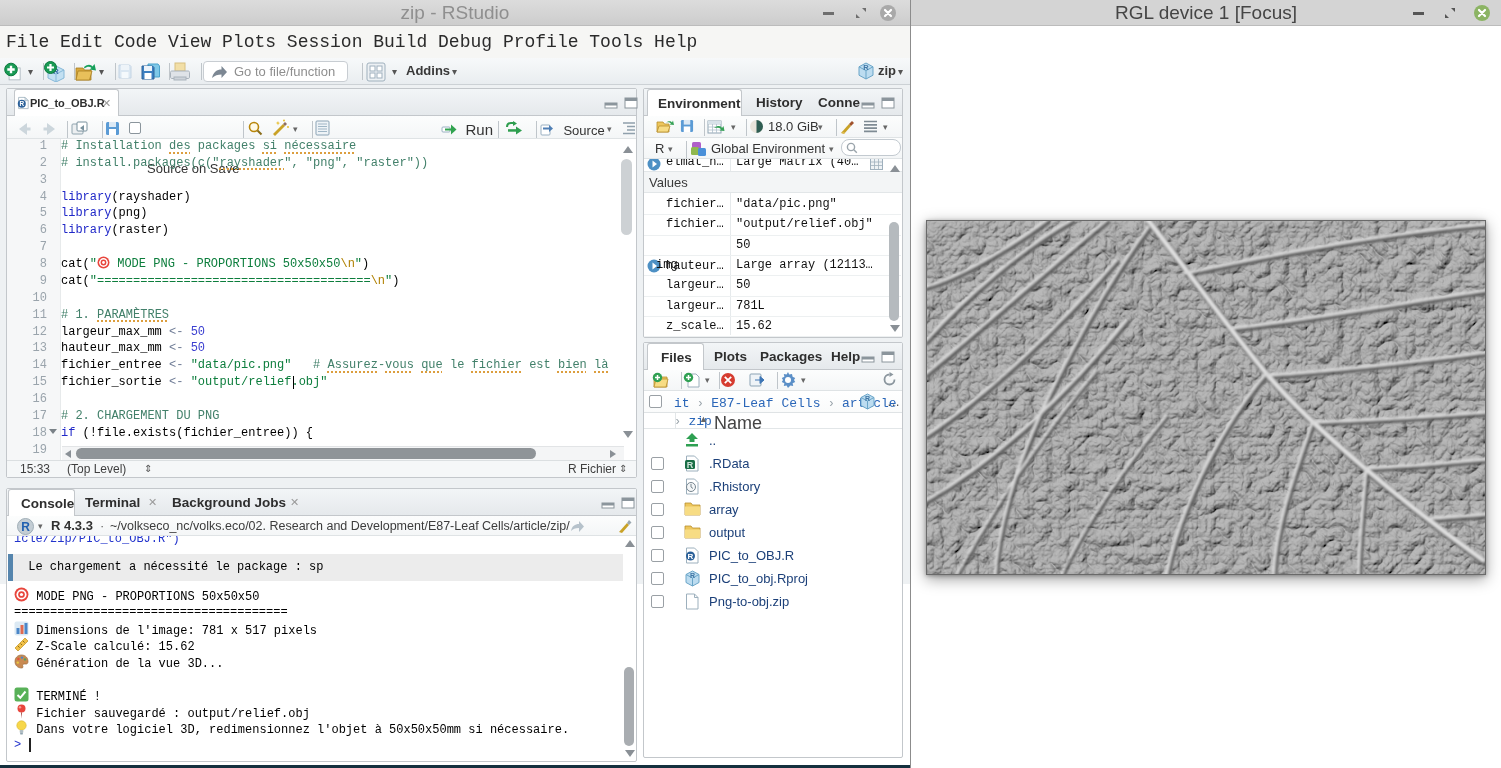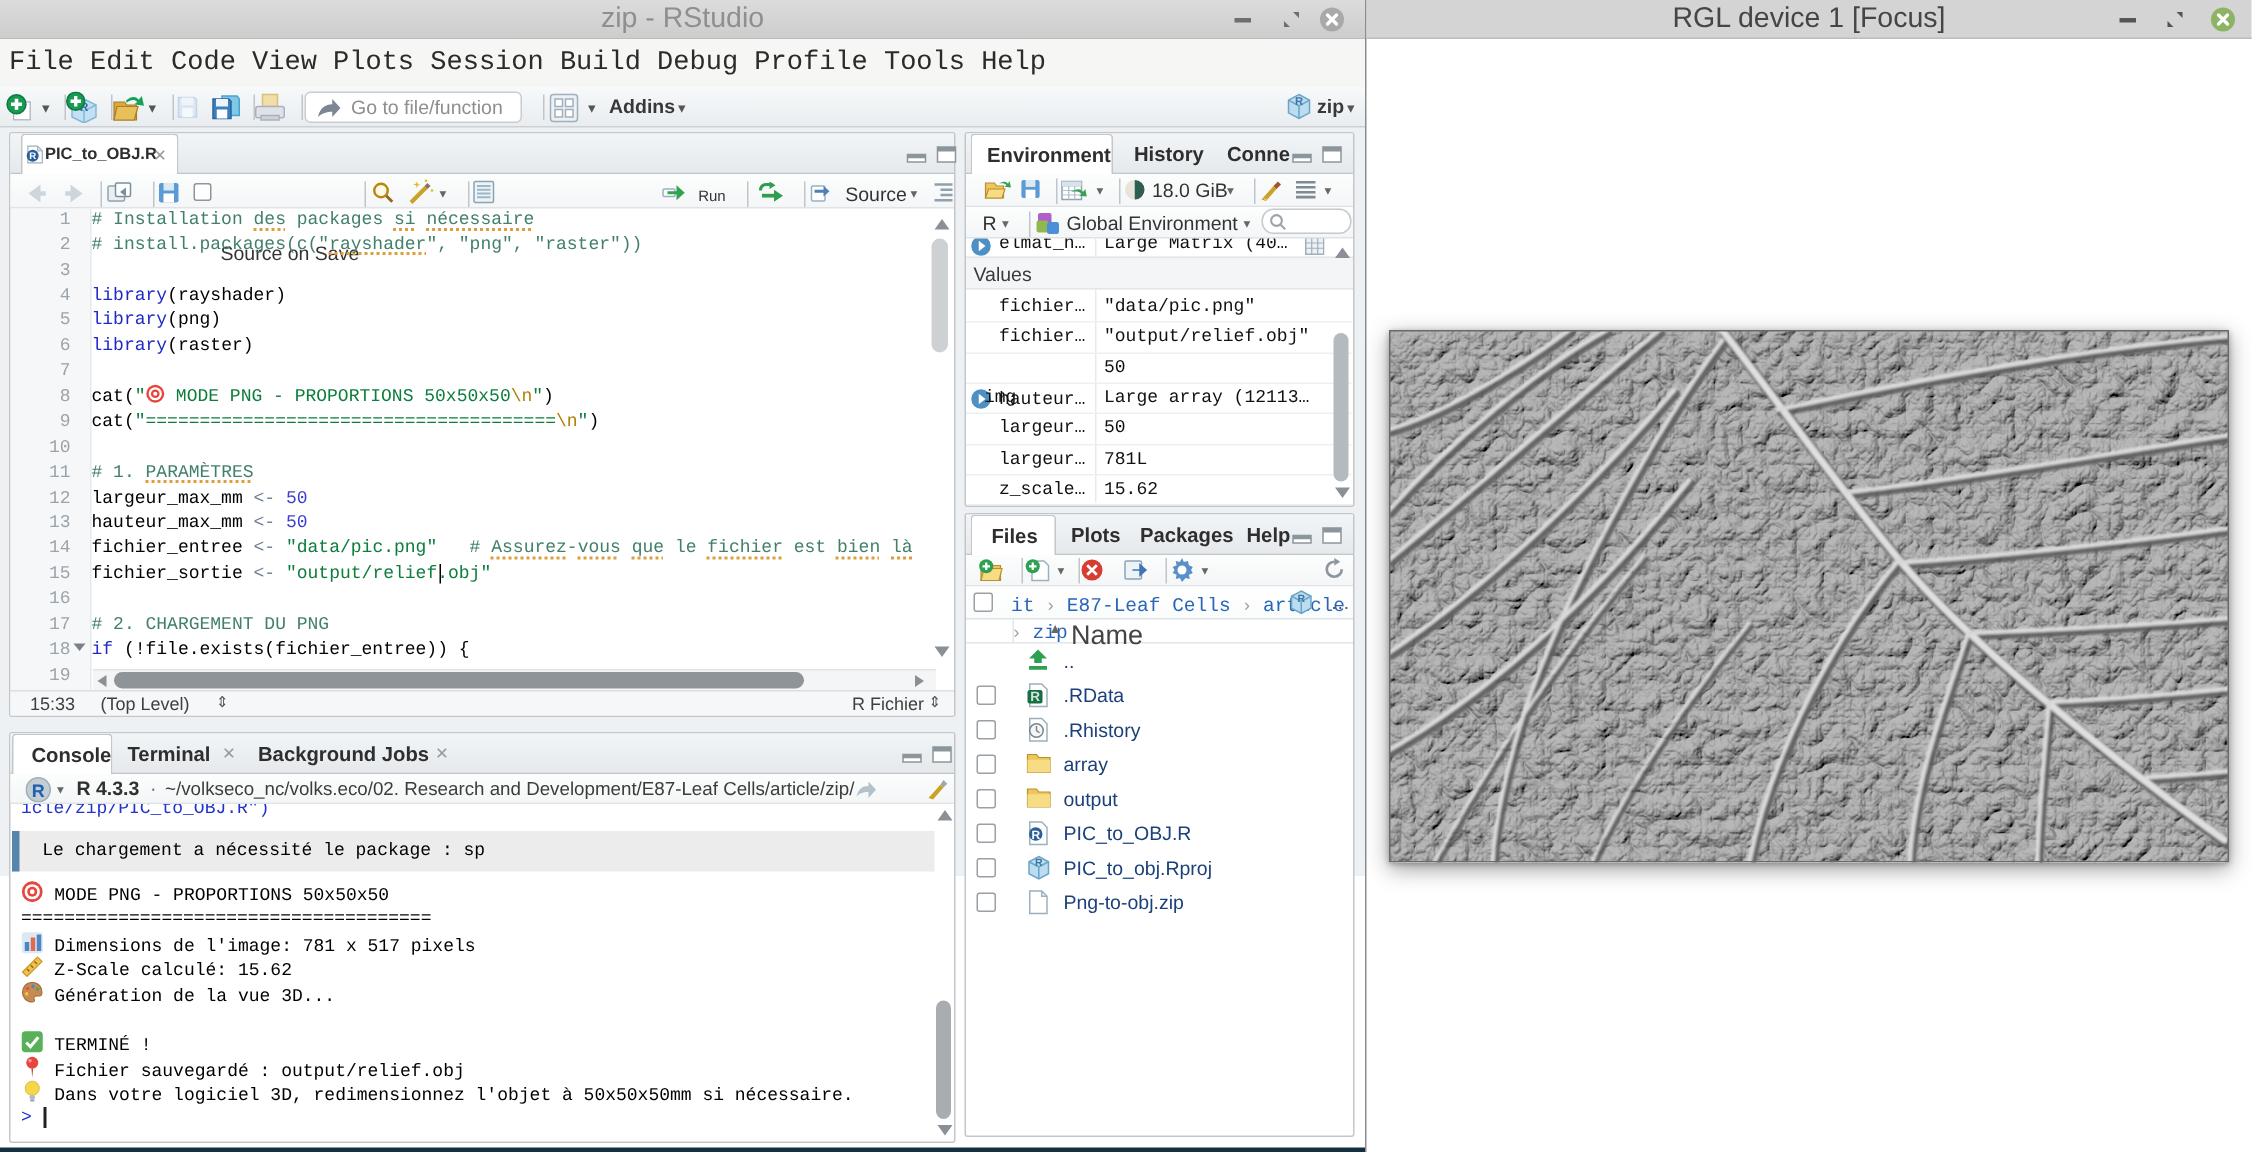--- a/index.html
+++ b/index.html
@@ -190,21 +190,21 @@
       <svg class="abs" style="left:308px;top:4px;" width="17" height="16" viewBox="0 0 17 16">
         <rect x="1" y="1" width="13" height="14" rx="1" fill="#eef3f7" stroke="#8ba3b5"></rect>
         <path d="M3 4h9M3 6.5h9M3 9h9M3 11.5h9" stroke="#9fb6c6" stroke-width="1.2"></path>
       </svg>
       <span class="abs" style="left:434px;top:5px;">
         <svg width="20" height="12" viewBox="0 0 20 12" style="vertical-align:-1px;">
             <rect x="1" y="3" width="8" height="5" rx="1" fill="#fff" stroke="#9ab0c2"></rect>
             <path d="M10 0.5l5.5 5-5.5 5z" fill="#31a34f"></path>
             <rect x="4" y="4.5" width="7" height="2" fill="#31a34f"></rect>
           </svg>
-        <span style="font-size:10px;color:#333;">Run</span>
+        <span style="font-size:15px;color:#333;">Run</span>
       </span>
       <svg class="abs" style="left:497px;top:5px;" width="22" height="14" viewBox="0 0 22 14">
         <path d="M3 6c0-3 2-4 4-4h4" stroke="#2e9e4f" stroke-width="2" fill="none"></path>
         <path d="M9 0l4 2.5L9 5z" fill="#2e9e4f"></path>
         <path d="M12 5.5l6 4-6 4z" fill="#2e9e4f"></path>
           <rect x="4" y="8.2" width="9" height="2.5" fill="#2e9e4f"></rect>
       </svg>
       <span class="abs" style="left:533px;top:5px;">
         <svg width="19" height="12" viewBox="0 0 19 12" style="vertical-align:-1px;">
             <rect x="1" y="1" width="9" height="10" rx="1" fill="#fff" stroke="#9ab0c2"></rect>

